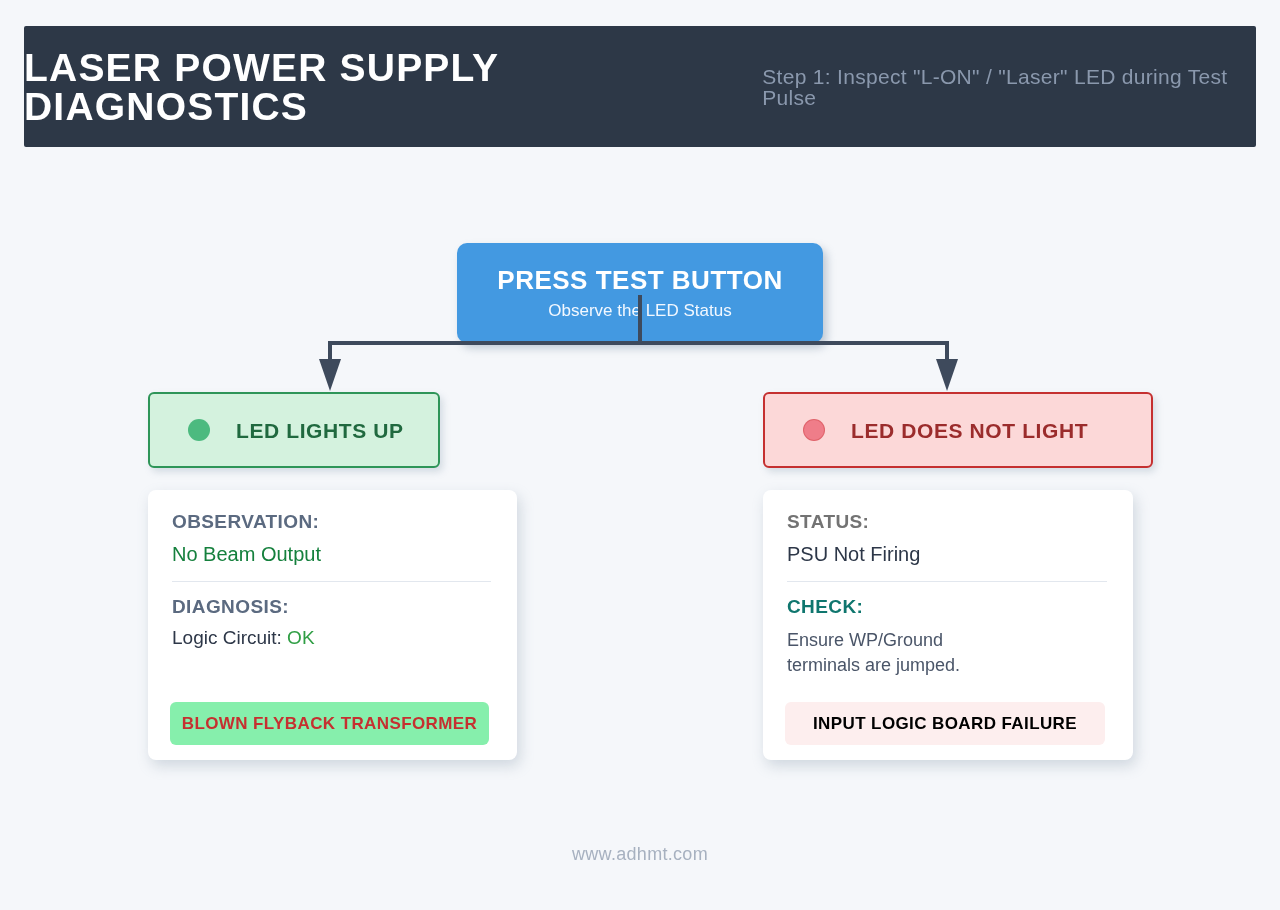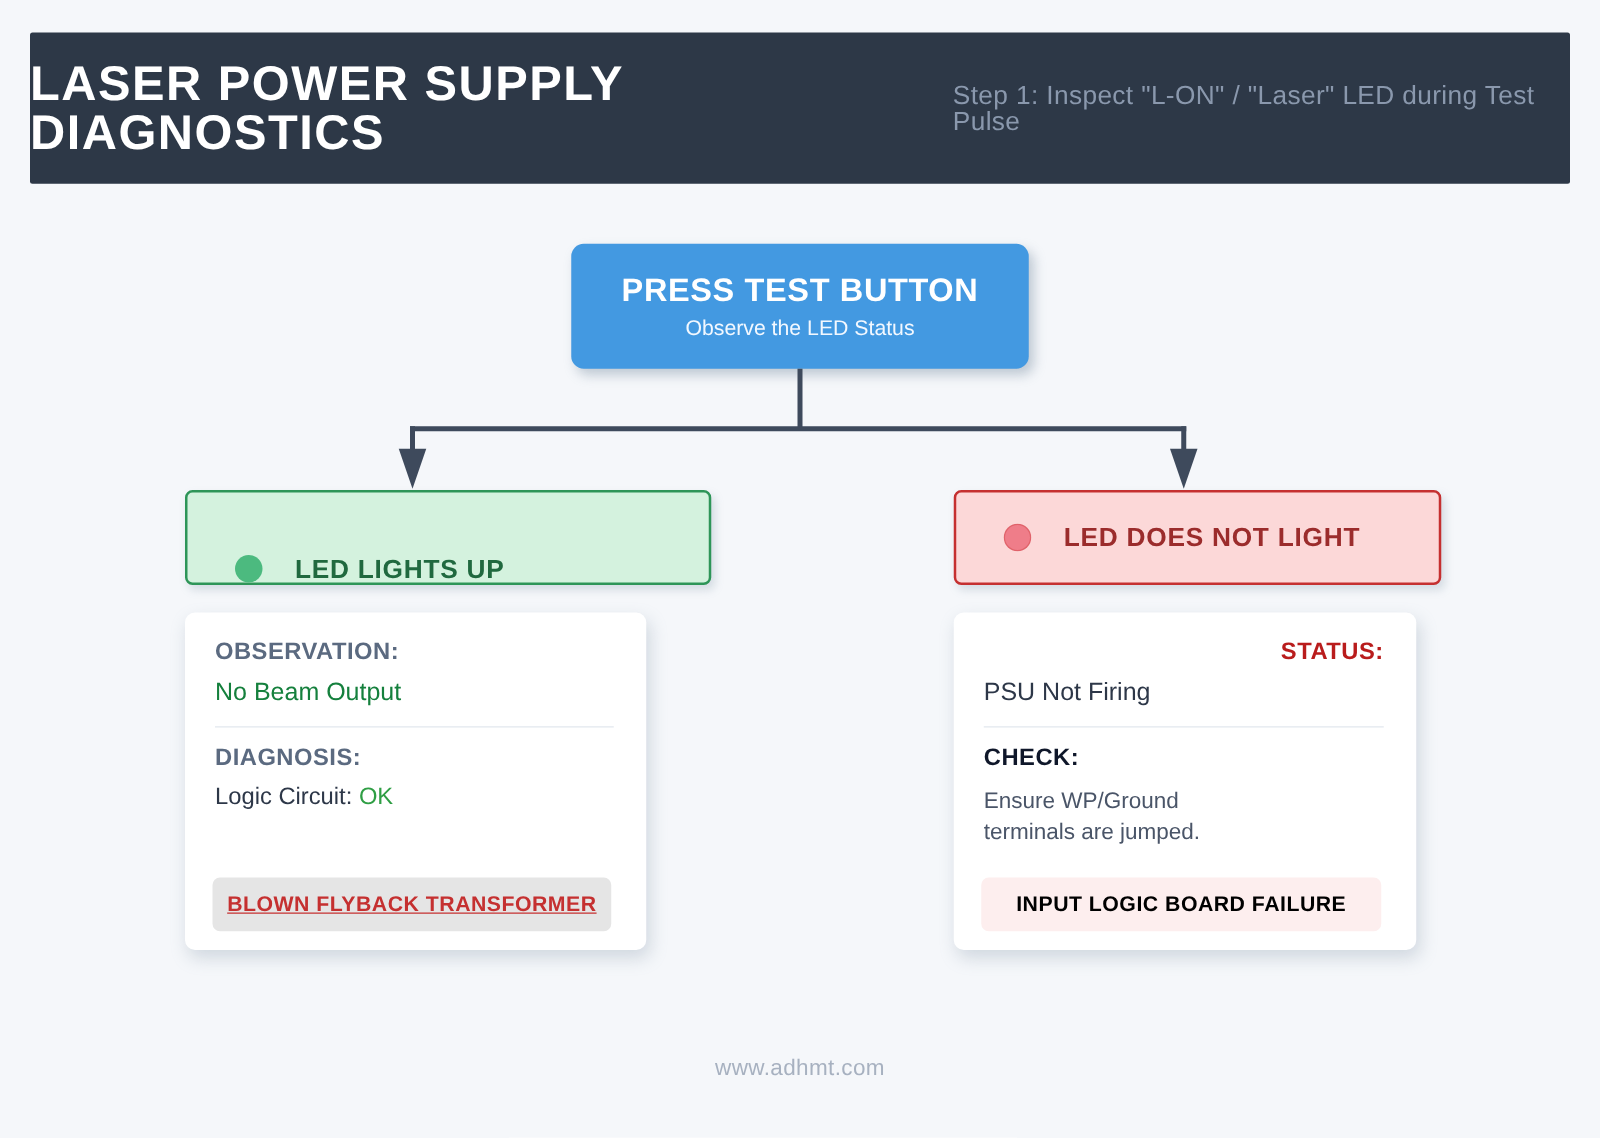--- a/index.html
+++ b/index.html
@@ -48,21 +48,21 @@
   .arrowhead.right { left: 936px; }
 
   
   .branch-box {
     position: absolute; top: 392px; height: 76px;
     border-radius: 6px; border: 2px solid;
     display: flex; align-items: center;
     padding-left: 38px; gap: 26px;
     box-shadow: 3px 4px 7px rgba(130, 150, 170, 0.28);
   }
-  .branch-box.positive { left: 148px; width: 421px; align-items: flex-end; }
+  .branch-box.positive { left: 148px; width: 292px; }
   .branch-box.negative { left: 763px; width: 390px; }
   .led-dot { width: 22px; height: 22px; border-radius: 50%; flex: 0 0 auto; }
   .led-dot.off { border: 1px solid rgba(197, 48, 48, 0.35); }
   .branch-label { font-size: 21px; font-weight: bold; letter-spacing: 0.6px; line-height: 1; }
 
   
   .card {
     position: absolute; top: 490px; height: 270px;
     background: #ffffff; border-radius: 8px;
     box-shadow: 3px 6px 14px rgba(130, 148, 168, 0.32);
@@ -92,21 +92,21 @@
 </head>
 <body>
 
 <div class="page" style="background: rgb(245, 247, 250);">
 
   <header class="header" style="background: rgb(45, 56, 71);">
     <h1 class="header-title">LASER POWER SUPPLY DIAGNOSTICS</h1>
     <div class="header-subtitle">Step 1: Inspect "L-ON" / "Laser" LED during Test Pulse</div>
   </header>
 
-  <div class="root-box" style="background: rgb(67, 153, 225);">
+  <div class="root-box" style="background: rgb(67, 153, 225); margin-top: 48px;">
     <div class="root-title">PRESS TEST BUTTON</div>
     <div class="root-subtitle">Observe the LED Status</div>
   </div>
 
   <div class="conn conn-v-root" style="background: rgb(62, 74, 92);"></div>
   <div class="conn conn-h" style="background: rgb(62, 74, 92);"></div>
   <div class="conn conn-v-left" style="background: rgb(62, 74, 92);"></div>
   <div class="conn conn-v-right" style="background: rgb(62, 74, 92);"></div>
   <div class="arrowhead left" style="border-top-color: rgb(62, 74, 92);"></div>
   <div class="arrowhead right" style="border-top-color: rgb(62, 74, 92);"></div>
@@ -123,28 +123,28 @@
 
   <div class="card left">
     <div class="card-label" style="color: rgb(91, 106, 128);">OBSERVATION:</div>
     <div class="card-value" style="color: #15803d;">No Beam Output</div>
     <hr class="card-divider">
     <div class="card-label" style="color: rgb(91, 106, 128);">DIAGNOSIS:</div>
     <div class="diag-row" style="color: rgb(45, 55, 72);">
       <span>Logic Circuit:</span>
       <span class="diag-status" style="color: rgb(47, 158, 68);">OK</span>
     </div>
-    <div class="banner" style="background: #e5e5e5; color: rgb(197, 48, 48); text-decoration: underline;">BLOWN FLYBACK TRANSFORMER</div>
+    <div class="banner" style="background: #86efac; color: rgb(197, 48, 48);">BLOWN FLYBACK TRANSFORMER</div>
   </div>
 
   <div class="card right">
-    <div class="card-label" style="color: #b91c1c; text-align: right;">STATUS:</div>
+    <div class="card-label" style="color: #737373;">STATUS:</div>
     <div class="card-value" style="color: rgb(45, 55, 72);">PSU Not Firing</div>
     <hr class="card-divider">
-    <div class="card-label" style="color: #0f172a;">CHECK:</div>
+    <div class="card-label" style="color: #0f766e;">CHECK:</div>
     <div class="check-text" style="color: rgb(74, 85, 104);">
       <div>Ensure WP/Ground</div>
       <div>terminals are jumped.</div>
     </div>
     <div class="banner" style="background: rgb(253, 238, 238); color: #000000;">INPUT LOGIC BOARD FAILURE</div>
   </div>
 
   <div class="footer">www.adhmt.com</div>
 
 </div>

